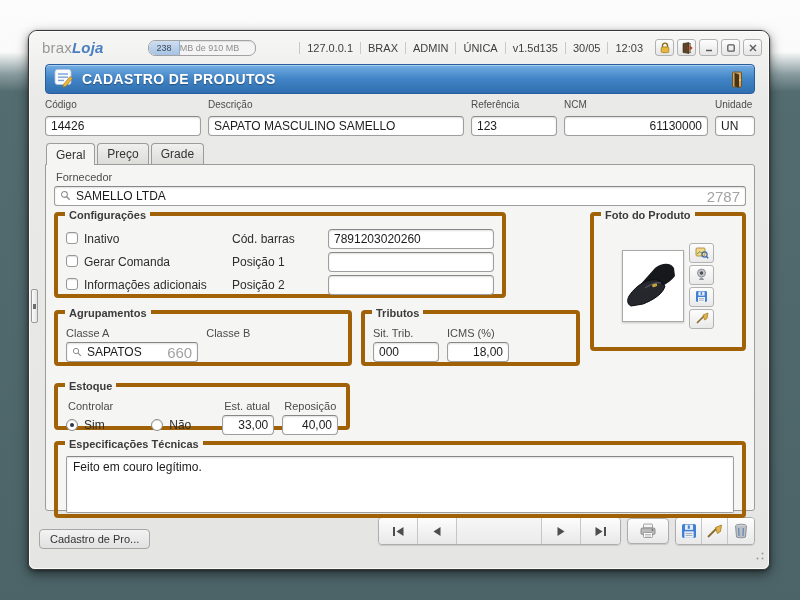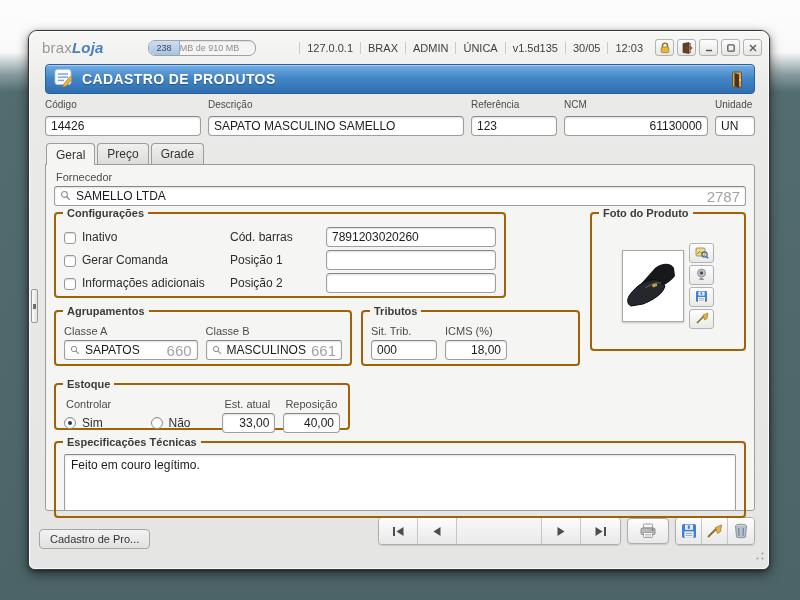--- a/index.html
+++ b/index.html
@@ -49,27 +49,27 @@
     background:linear-gradient(#f0f0ee,#dcdcd9);cursor:pointer;}
   .tab.active{background:#f5f5f3;margin-bottom:-1px;height:22px;}
   .panel{margin:0 14px 0 16px;height:347px;box-sizing:border-box;background:#f5f5f3;border:1px solid #9c9c9c;
     border-radius:0 3px 3px 3px;padding:4px 8px;position:relative;z-index:1;}
   .lbl{font-size:11px;color:#4c4c4c;margin:2px 0 3px 2px;}
   .lookup{display:flex;align-items:center;box-sizing:border-box;height:20px;border:1px solid #9e9e9e;border-top-color:#878787;
     border-radius:3px;background:#fff;box-shadow:inset 0 1px 2px rgba(0,0,0,.13);padding:0 5px;gap:5px;}
   .lookup .val{flex:1;font-size:12px;color:#1b1b1b;white-space:nowrap;overflow:hidden;}
   .lookup .code{font-size:15px;color:#a3a3a3;}
   
-  .gb{position:relative;border:2px solid #a16207;border-radius:4px;box-sizing:border-box;padding:11px 8px 6px;}
+  .gb{position:relative;border:4px solid #a16207;border-radius:4px;box-sizing:border-box;padding:11px 8px 6px;}
   .gb>.legend{position:absolute;top:-7px;left:7px;background:#f5f5f3;padding:0 4px;font-size:11px;font-weight:bold;color:#3c3c3c;white-space:nowrap;}
   .maincols{display:flex;gap:10px;margin-top:6px;}
   .leftcol{flex:1;}
   .gb-config{width:452px;height:86px;}
   .cfgrow{display:flex;align-items:center;height:23px;}
-  .cfg-check{width:166px;display:flex;align-items:flex-end;gap:6px;font-size:12px;color:#2d2d2d;cursor:pointer;}
+  .cfg-check{width:166px;display:flex;align-items:flex-start;gap:6px;font-size:12px;color:#2d2d2d;cursor:pointer;}
   .cb{width:12px;height:12px;box-sizing:border-box;border:1px solid #979797;border-radius:3px;background:#fff;box-shadow:inset 0 1px 1px rgba(0,0,0,.12);flex:none;}
   .cfg-lab{width:96px;font-size:12px;color:#2d2d2d;}
   .cfg-inp{flex:1;}
   .groupsrow{display:flex;gap:9px;margin-top:12px;}
   .gb-agr{width:298px;height:56px;}
   .gb-trib{flex:1;height:56px;}
   .fcols{display:flex;gap:8px;}
   .fcol{display:flex;flex-direction:column;}
   .fcol .lbl{margin-left:0;}
   .w170{width:170px}.w172{width:172px}.w66{width:66px}.w62{width:62px}.w58{width:58px}
@@ -272,28 +272,20 @@
                   <span><svg width="10" height="10" viewBox="0 0 12 12">
                         <circle cx="4.8" cy="4.8" r="3.2" fill="none" stroke="#8f8f8f" stroke-width="1.2"></circle>
                         <line x1="7.3" y1="7.3" x2="10.6" y2="10.6" stroke="#8f8f8f" stroke-width="1.5"></line>
                       </svg></span>
                   <span class="val">SAPATOS</span>
                   <span class="code">660</span>
                 </div>
               </div>
               <div class="fcol w172">
                 <span class="lbl">Classe B</span>
-                <div class="lookup">
-                  <span><svg width="10" height="10" viewBox="0 0 12 12">
-                        <circle cx="4.8" cy="4.8" r="3.2" fill="none" stroke="#8f8f8f" stroke-width="1.2"></circle>
-                        <line x1="7.3" y1="7.3" x2="10.6" y2="10.6" stroke="#8f8f8f" stroke-width="1.5"></line>
-                      </svg></span>
-                  <span class="val">MASCULINOS</span>
-                  <span class="code">661</span>
-                </div>
               </div>
             </div>
           </div>
           <div class="gb gb-trib">
             <span class="legend">Tributos</span>
             <div class="fcols">
               <div class="fcol w66">
                 <span class="lbl">Sit. Trib.</span>
                 <input class="txt" value="000" style="">
               </div>

